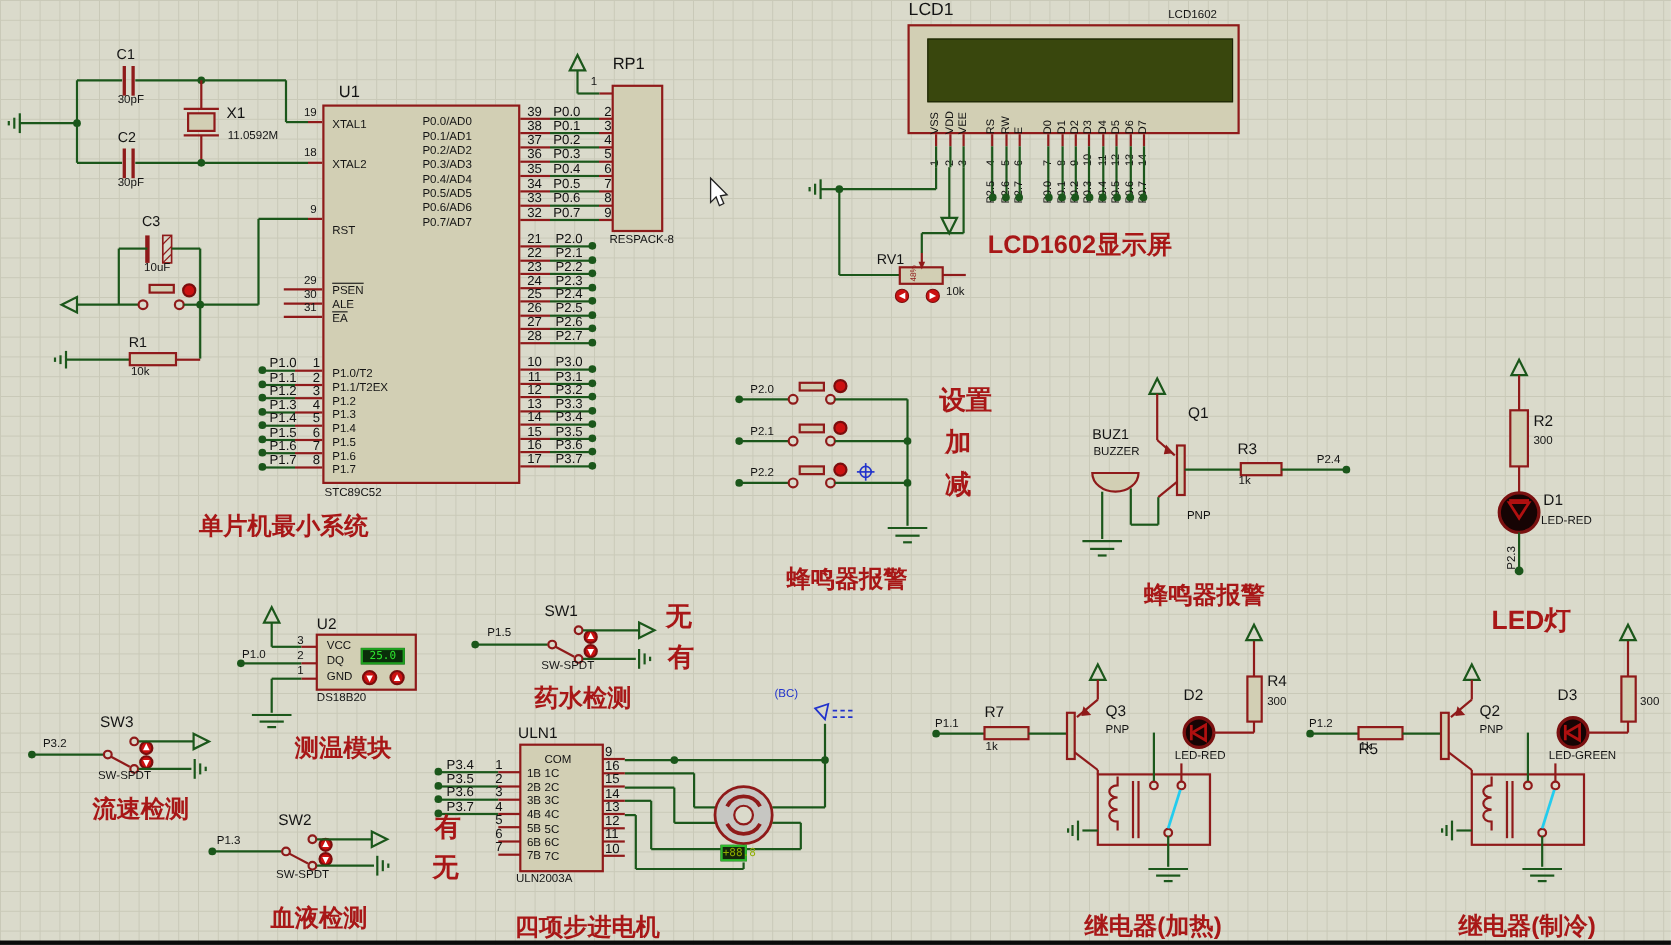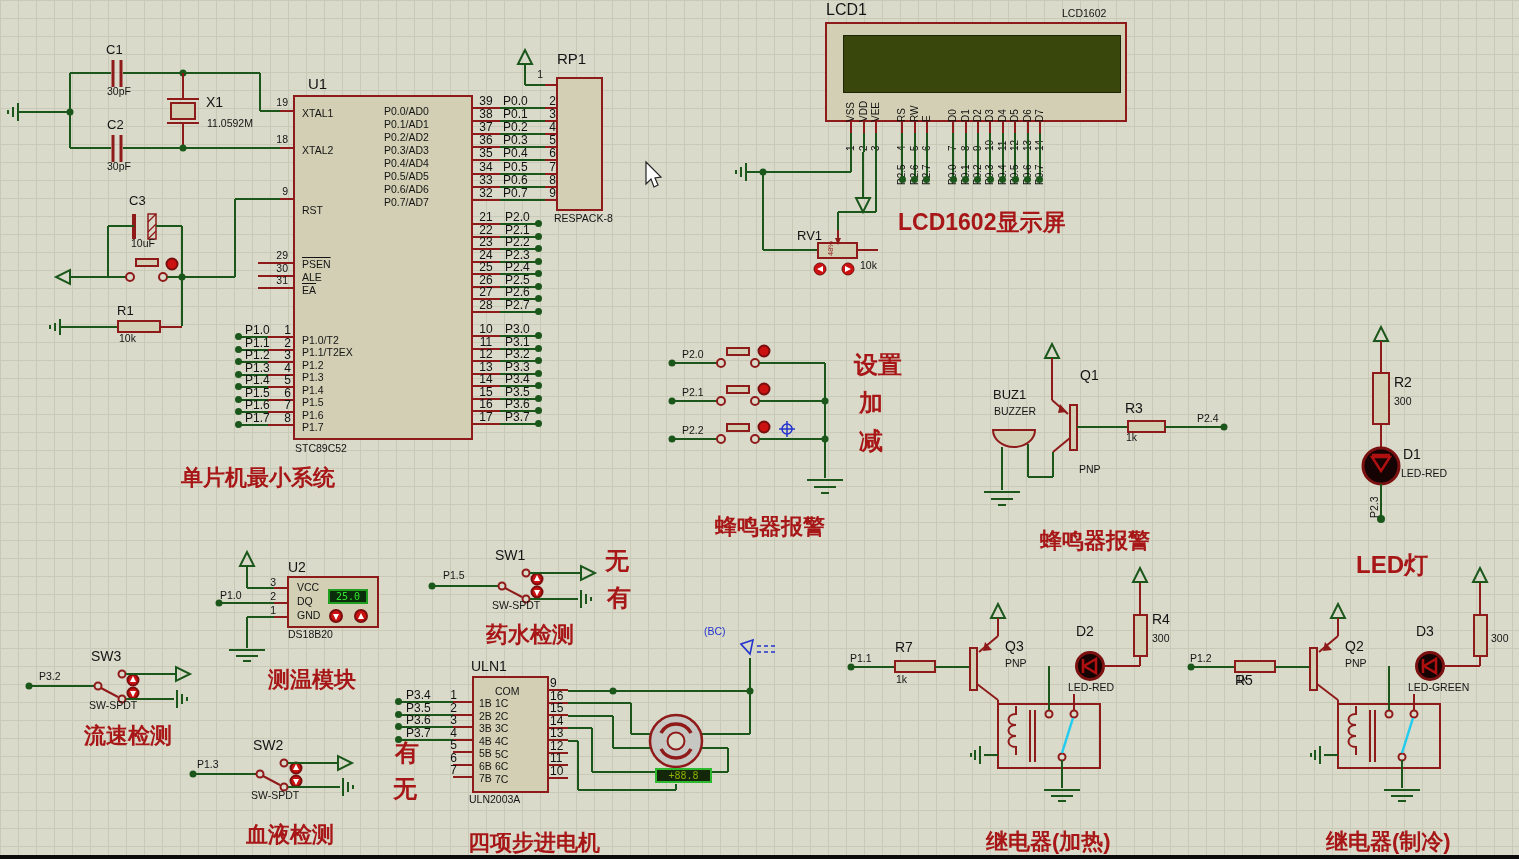--- a/index.html
+++ b/index.html
@@ -72,21 +72,21 @@
   .lcol .nt{left:calc(50% + 5px);bottom:3px;transform-origin:0 100%;transform:rotate(-90deg)}
   .lcol .s1{left:calc(50% - 1px);top:46px;width:2px;height:11px;background:#8f1a1a}
   .lcol .s2{left:calc(50% - 1px);top:57px;width:2px;background:#1b571b}
   #lcd-g1 .s2{height:19px}
   #lcd-g2 .s2,#lcd-g3 .s2{height:44px}
   .lcol .dt{left:calc(50% - 3.5px);top:100px;width:7px;height:7px;border-radius:50%;background:#1b571b}
   #lcd-g1{left:845px}#lcd-g2{left:896px}#lcd-g3{left:947px}
   
   .disp{position:absolute;z-index:3;box-sizing:border-box;font-family:"DejaVu Sans Mono",monospace;text-align:center}
   #temp-disp{left:328px;top:589px;width:40px;height:15px;background:#0a2e0a;border:2px solid #1f9e1f;color:#2ee52e;font-size:10px;line-height:11px}
-  #motor-disp{left:655px;top:768px;width:57px;height:15px;background:#14270a;border:2px solid #2db82d;color:#8fae00;font-size:10px;line-height:11px}
+  #motor-disp{left:655px;top:768px;width:24px;height:15px;background:#14270a;border:2px solid #2db82d;color:#8fae00;font-size:10px;line-height:11px}
   #pot-pct{left:826px;top:256px;transform-origin:0 0;transform:rotate(-90deg);font-size:7.5px;color:#8f1a1a;z-index:3;position:absolute}
   .blue{color:#2233cc}
   #bottombar{position:absolute;left:0;bottom:0;width:100%;height:4px;background:#0b0b0b;z-index:4}
 </style>
 </head>
 <body>
 
 <div id="canvas">
 
 <svg id="wires" width="1519" height="859" viewBox="0 0 1519 859">

